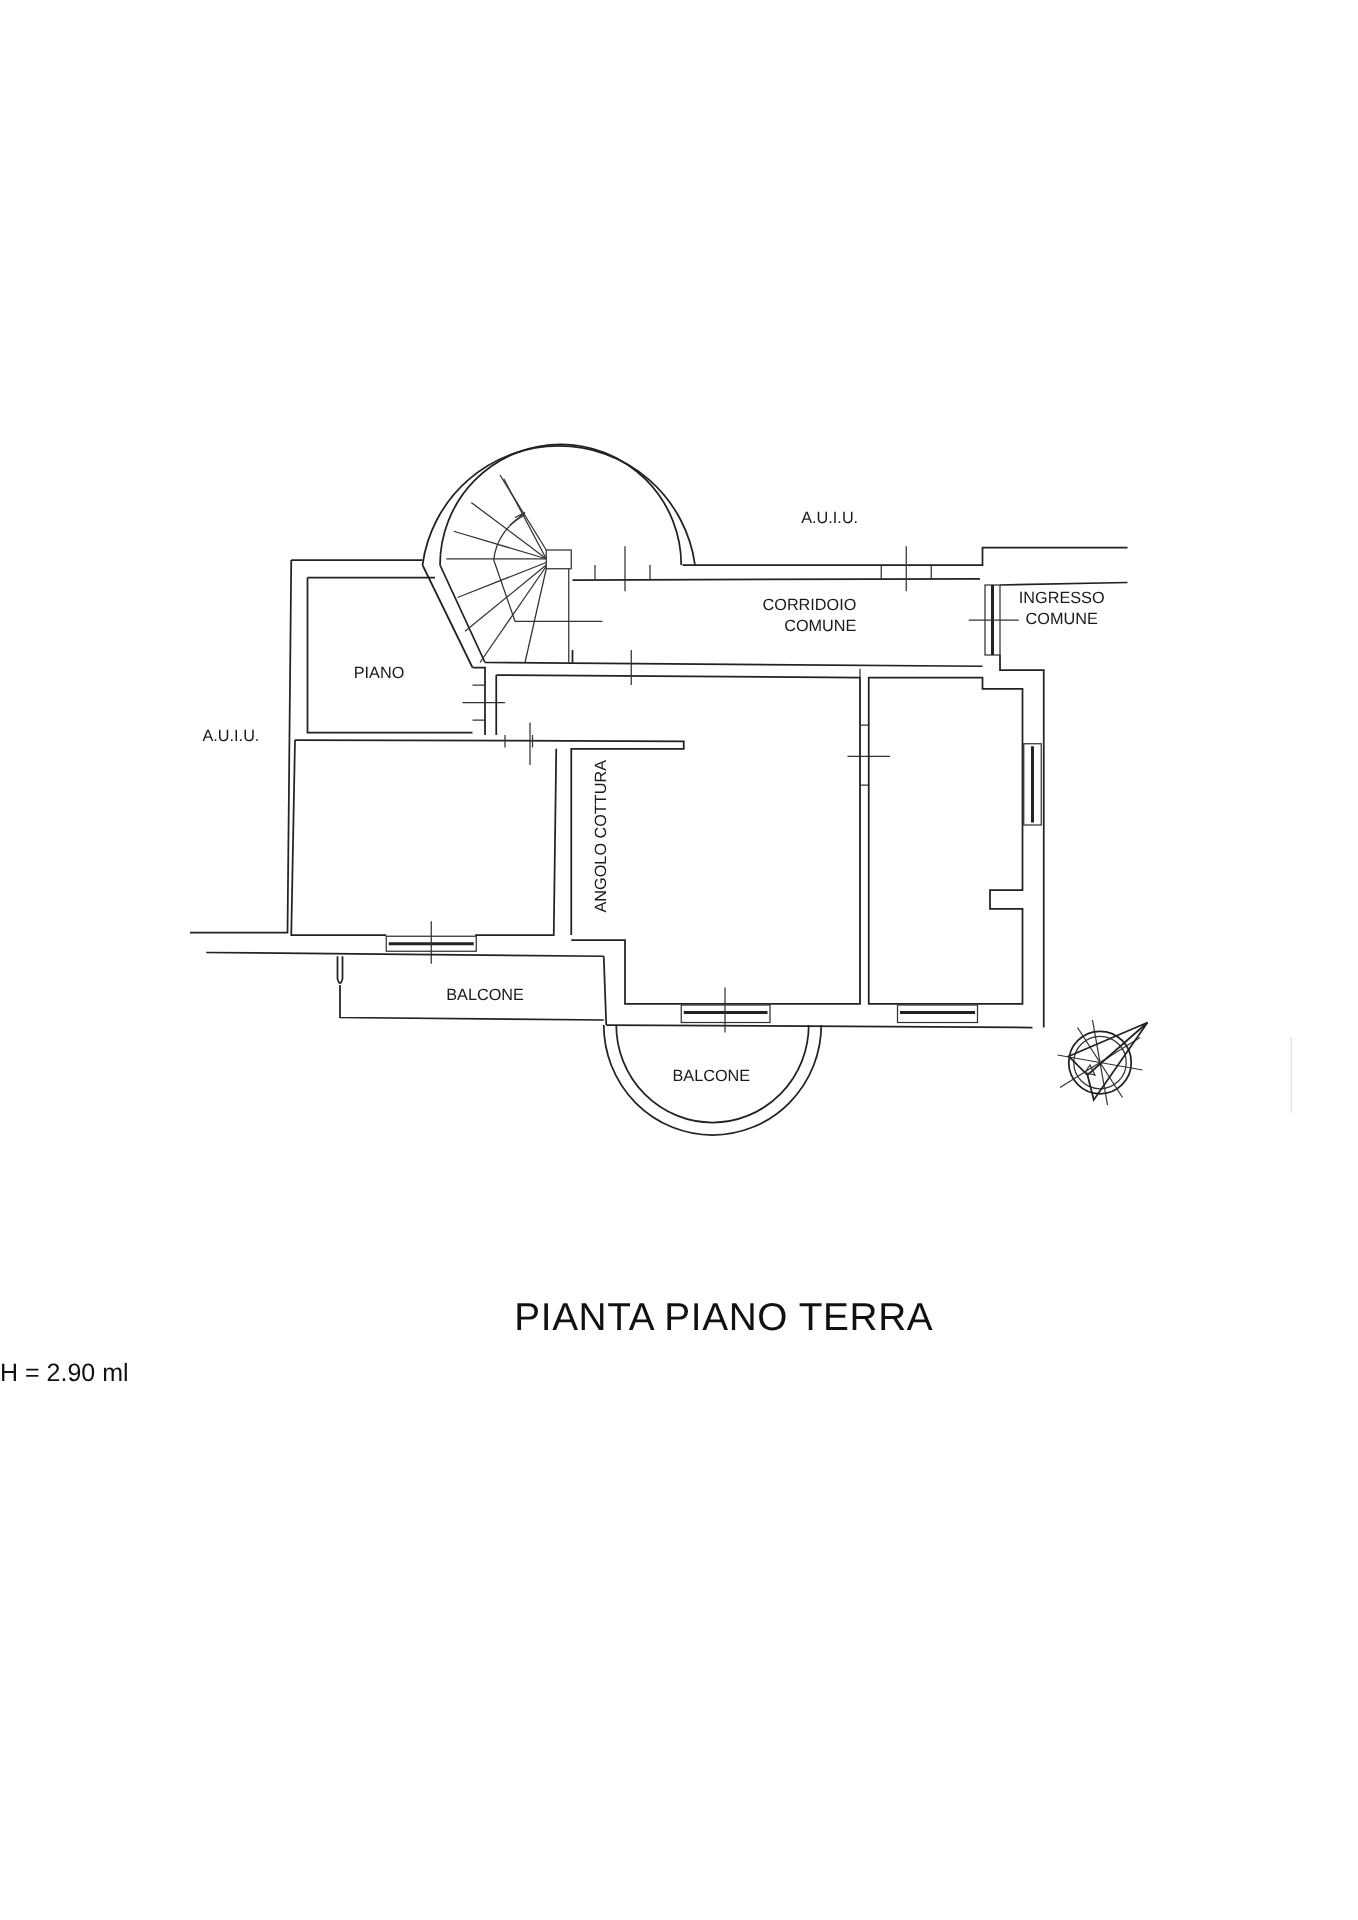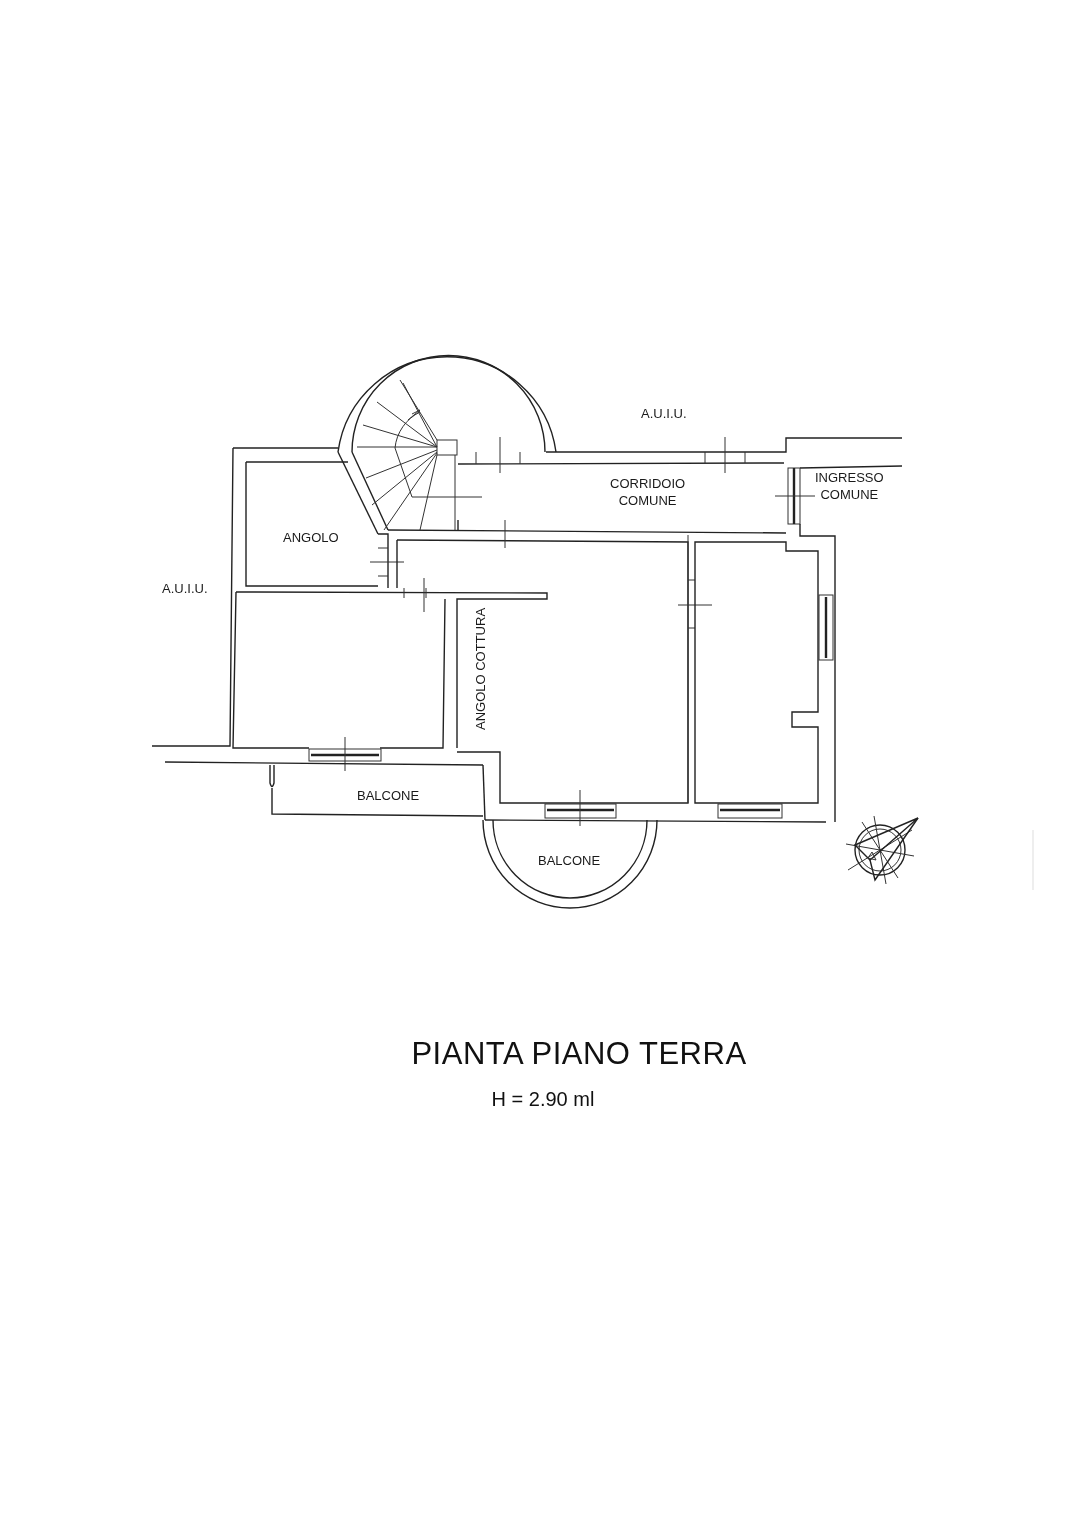--- a/index.html
+++ b/index.html
@@ -8,21 +8,21 @@
     #plan { position: absolute; left: 0; top: 0; width: 1086px; height: 1536px; }
     .wall { fill: none; stroke: #222; stroke-width: 1.4; }
     .thin { fill: none; stroke: #333; stroke-width: 1; }
     .win  { fill: none; stroke: #222; stroke-width: 2.4; }
     .mark { stroke: #333; stroke-width: 1; }
     .lbl { position: absolute; font-size: 13px; line-height: 17px; text-align: center;
            color: #1a1a1a; white-space: pre; }
     .lbl-v { transform: rotate(-90deg); transform-origin: left top; }
     .title { position: absolute; left: 0; width: 1086px; text-align: center;
              font-size: 31px; top: 1036px; letter-spacing: 0.5px; color: #111; margin-left: 36px; }
-    .subtitle { position: absolute; left: 0; width: 1086px; text-align: center;
+    .subtitle { position: absolute; left: 0; width: 1086px; text-align: left;
                 font-size: 20px; top: 1088px; color: #111; }
   </style>
 </head>
 <body>
 
 <svg id="plan" viewBox="0 0 1086 1536" xmlns="http://www.w3.org/2000/svg">
 
   <g>
     <path class="wall" d="M338 452 A110 110 0 0 1 556 452"></path>
     <path class="wall" d="M352 452 A96 96 0 0 1 545 452"></path>
@@ -123,22 +123,22 @@
     <line class="thin" x1="-6" y1="-34" x2="6" y2="34"></line>
     <line class="thin" x1="-34" y1="-6" x2="34" y2="6"></line>
     <path class="wall" d="M-25 -5 L38 -32 L-10 10 Z"></path>
     <path class="wall" d="M38 -32 L-5 30 L-10 10"></path>
     <path class="thin" d="M-12 8 L-8 2 L-4 10 Z"></path>
   </g>
 
   <line x1="1033" y1="830" x2="1033" y2="890" stroke="#ddd" stroke-width="1"></line>
 </svg>
 
-<div class="lbl" style="left:283px; top:529px;">ANGOLO</div>
-<div class="lbl" style="left:610px; top:475px;">CORRIDOIO
+<div class="lbl" style="left:283px; top:529px;">PIANO</div>
+<div class="lbl" style="left:610px; top:475px;text-align:right;">CORRIDOIO
 COMUNE</div>
 <div class="lbl" style="left:815px; top:469px;">INGRESSO
 COMUNE</div>
 <div class="lbl lbl-v" style="left:472px; top:730px;">ANGOLO COTTURA</div>
 <div class="lbl" style="left:357px; top:787px;">BALCONE</div>
 <div class="lbl" style="left:538px; top:852px;">BALCONE</div>
 
 <div class="lbl" style="left:641px; top:405px;">A.U.I.U.</div>
 <div class="lbl" style="left:162px; top:580px;">A.U.I.U.</div>
 

